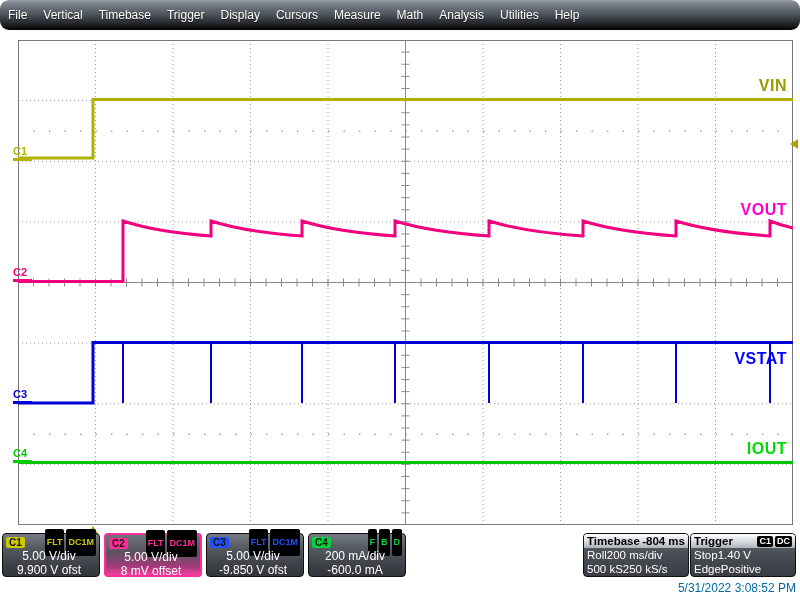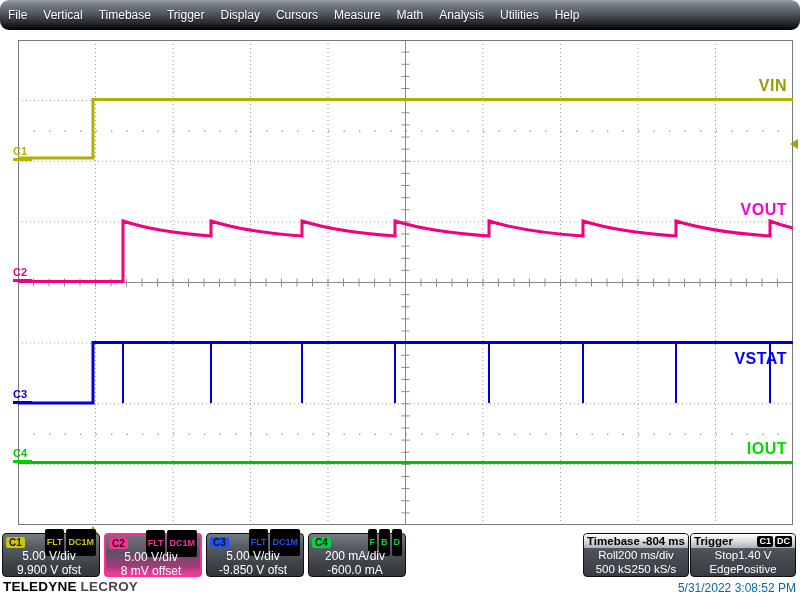--- a/index.html
+++ b/index.html
@@ -39,21 +39,21 @@
   .tag{font-size:9px;font-weight:bold;background:#000;border-radius:2px;
        padding:8px 2px;line-height:11px;margin-left:2px;}
   .chline{font-size:12px;text-align:center;padding-right:4px;line-height:14px;white-space:nowrap;}
 
   .infobox{position:absolute;top:533px;width:106px;height:44px;box-sizing:border-box;
     border:1px solid #101010;border-radius:4px;color:#fff;overflow:hidden;
     background:linear-gradient(180deg,#6d737c 0%,#4a4e55 45%,#393d43 100%);}
   .ihead{display:flex;justify-content:space-between;align-items:center;height:14px;padding:0 3px;
     background:linear-gradient(180deg,#ffffff 0%,#d6d9dd 55%,#aeb2b8 100%);
     color:#000;font-weight:bold;font-size:11.5px;}
-  .irow{display:flex;justify-content:center;font-size:11.5px;line-height:14px;padding:0 3px;white-space:nowrap;}
+  .irow{display:flex;justify-content:flex-start;font-size:11.5px;line-height:14px;padding:0 3px;white-space:nowrap;}
   .tbadge{background:#000;color:#fff;font-size:9px;font-weight:bold;border-radius:2px;
           padding:0 2px;line-height:11px;margin-left:2px;}
 
   
   .logo{position:absolute;left:3px;top:579px;font-size:13.5px;color:#000;letter-spacing:.2px;}
   .logo b{font-weight:900;}
   .logo span{font-weight:600;color:#474747;margin-left:4px;}
   .timestamp{position:absolute;right:4px;top:581px;font-size:12px;color:#0369a1;}
 </style>
 </head>
@@ -372,17 +372,14 @@
           <span>Stop</span>
           <span>1.40 V</span>
         </div>
         <div class="irow">
           <span>Edge</span>
           <span>Positive</span>
         </div>
       </div>
     </div>
 
-  <div class="logo">
-    <b>TELEDYNE</b><span>LECROY</span>
-  </div>
   <div class="timestamp">5/31/2022 3:08:52 PM</div>
 </div>
 
 </body></html>

